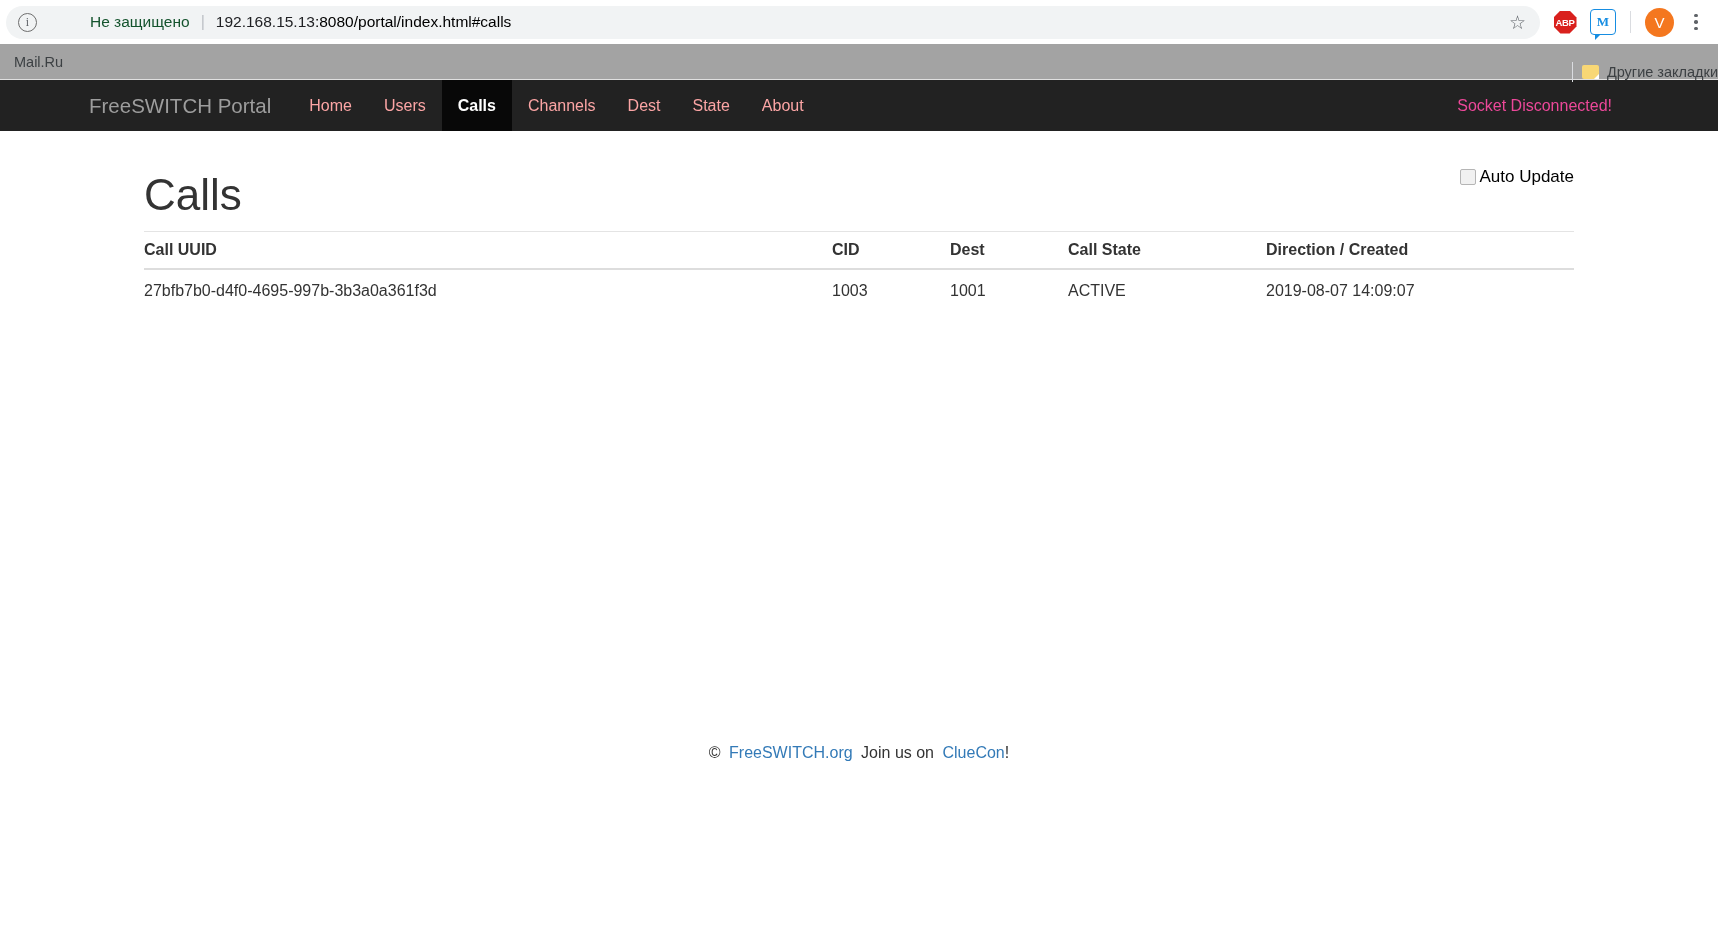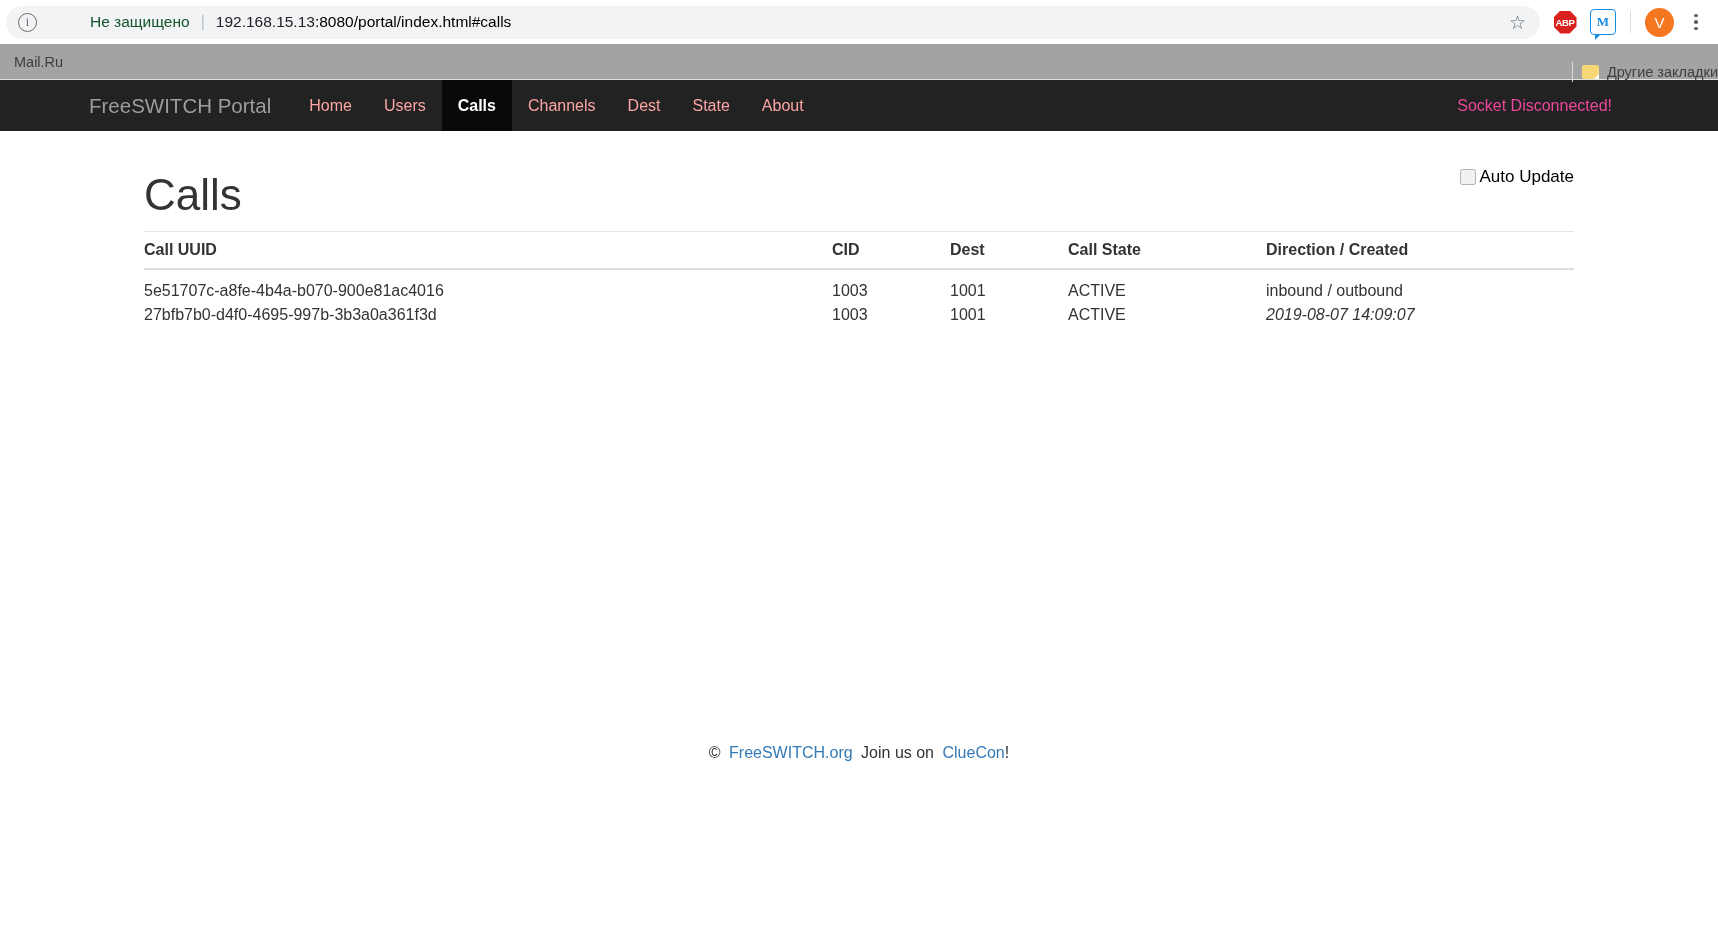--- a/index.html
+++ b/index.html
@@ -346,21 +346,20 @@
   table.calls tbody tr:first-child td {
     padding-top: 12px;
   }
   .col-uuid { width: 680px; }
   .col-cid { width: 110px; }
   .col-dest { width: 110px; }
   .col-state { width: 190px; }
   .col-dir { width: auto; }
   .link-blue {
     color: #337ab7;
-    font-style: italic;
   }
 
   
   .footer {
     width: 100%;
     text-align: center;
     position: absolute;
     top: 744px;
     left: 0;
     font-size: 16px;
@@ -445,27 +444,20 @@
         <tr>
           <th class="col-uuid">Call UUID</th>
           <th class="col-cid">CID</th>
           <th class="col-dest">Dest</th>
           <th class="col-state">Call State</th>
           <th class="col-dir">Direction / Created</th>
         </tr>
       </thead>
       <tbody>
         <tr>
-          <td>5e51707c-a8fe-4b4a-b070-900e81ac4016</td>
-          <td>1003</td>
-          <td>1001</td>
-          <td>ACTIVE</td>
-          <td>inbound / outbound</td>
-        </tr>
-        <tr>
           <td>27bfb7b0-d4f0-4695-997b-3b3a0a361f3d</td>
           <td>1003</td>
           <td>1001</td>
           <td>ACTIVE</td>
           <td class="link-blue">2019-08-07 14:09:07</td>
         </tr>
       </tbody>
     </table>
   </div>
 </div>

